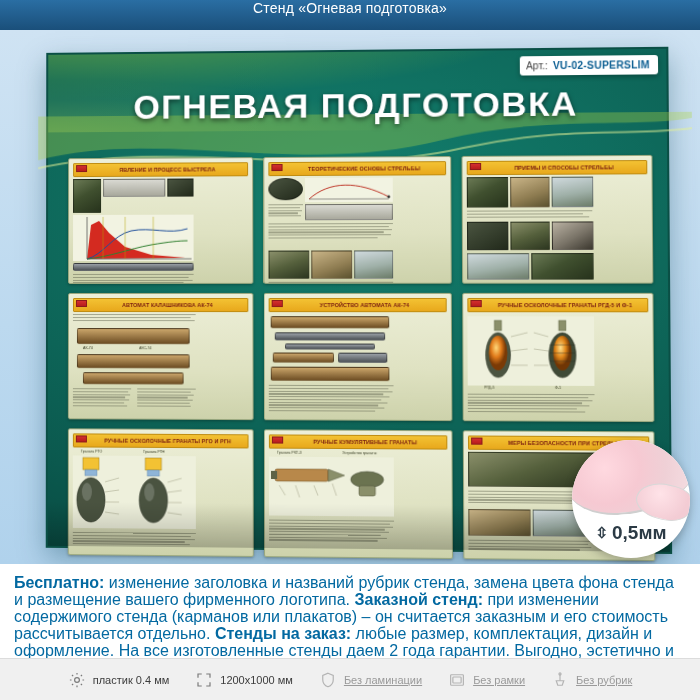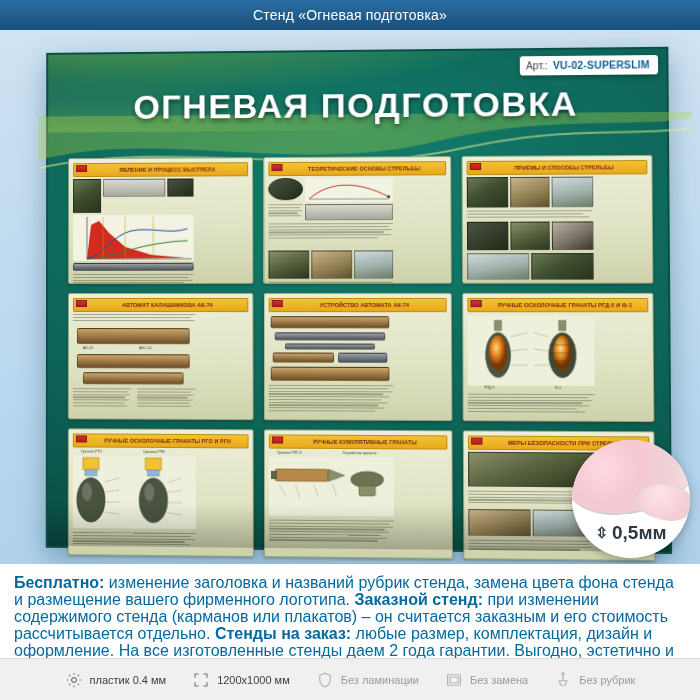--- a/index.html
+++ b/index.html
@@ -10,21 +10,21 @@
     background: #ffffff;
     overflow: hidden;
   }
 
   
   .topbar {
     height: 30px;
     background: #1d5a8a;
     background: linear-gradient(180deg,#2a6ea3 0%,#1a4f7a 100%);
     color: #ffffff;
-    display: flex; align-items: center; justify-content: center;
+    display: flex; align-items: flex-start; justify-content: center;
     font-size: 14px;
     letter-spacing: .2px;
   }
 
   
   .stage {
     position: relative;
     height: 534px;
     background: linear-gradient(180deg,#cfe3f3 0%,#bcd9ef 55%,#b0d2ec 100%);
     overflow: hidden;
@@ -200,21 +200,21 @@
   .specs {
     position:absolute; left:0; right:0; bottom:0;
     height: 42px;
     background: #f0f0f0;
     border-top: 1px solid #dcdcdc;
     display:flex; align-items:center; justify-content:center; gap: 26px;
     font-size: 11px; color:#3c3c3c;
   }
   .spec { display:flex; align-items:center; gap:7px; }
   .spec .ic { width:18px; height:18px; color:#7b7b7b; display:block; }
-  .spec.muted { color:#9a9a9a; }
+  .spec.muted { color:#9a9a9a;text-decoration:underline; }
   .spec.muted .ic { color:#b4b4b4; }
 </style>
 </head>
 <body>
 
 <div class="topbar">
   <span>Стенд «Огневая подготовка»</span>
 </div>
 
 <div class="stage">
@@ -598,21 +598,21 @@
       <path d="M12 3l7 3v5.5c0 4.3-3 8-7 9.5-4-1.5-7-5.2-7-9.5V6l7-3z"></path>
     </svg>
     <span>Без ламинации</span>
   </div>
 
   <div class="spec muted">
     <svg class="ic" viewBox="0 0 24 24" fill="none" stroke="currentColor" stroke-width="1.6">
       <rect x="3.5" y="5" width="17" height="14" rx="1"></rect>
       <rect x="6.5" y="8" width="11" height="8" rx="1"></rect>
     </svg>
-    <span>Без замена</span>
+    <span>Без рамки</span>
   </div>
 
   <div class="spec muted">
     <svg class="ic" viewBox="0 0 24 24" fill="none" stroke="currentColor" stroke-width="1.6">
       <path d="M12 4v9"></path>
       <path d="M7 13h10l-2 6H9l-2-6z"></path>
       <circle cx="12" cy="4" r="1.4"></circle>
     </svg>
     <span>Без рубрик</span>
   </div>

